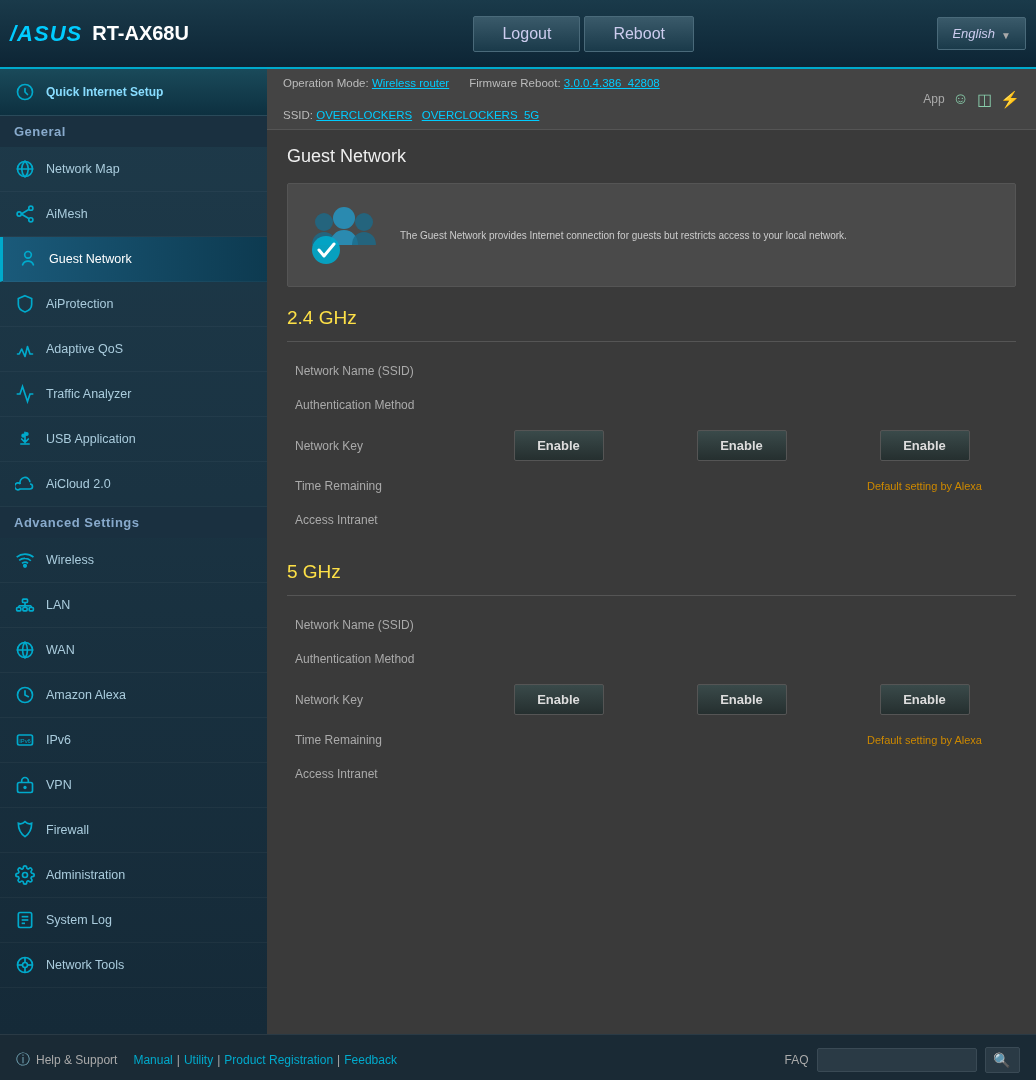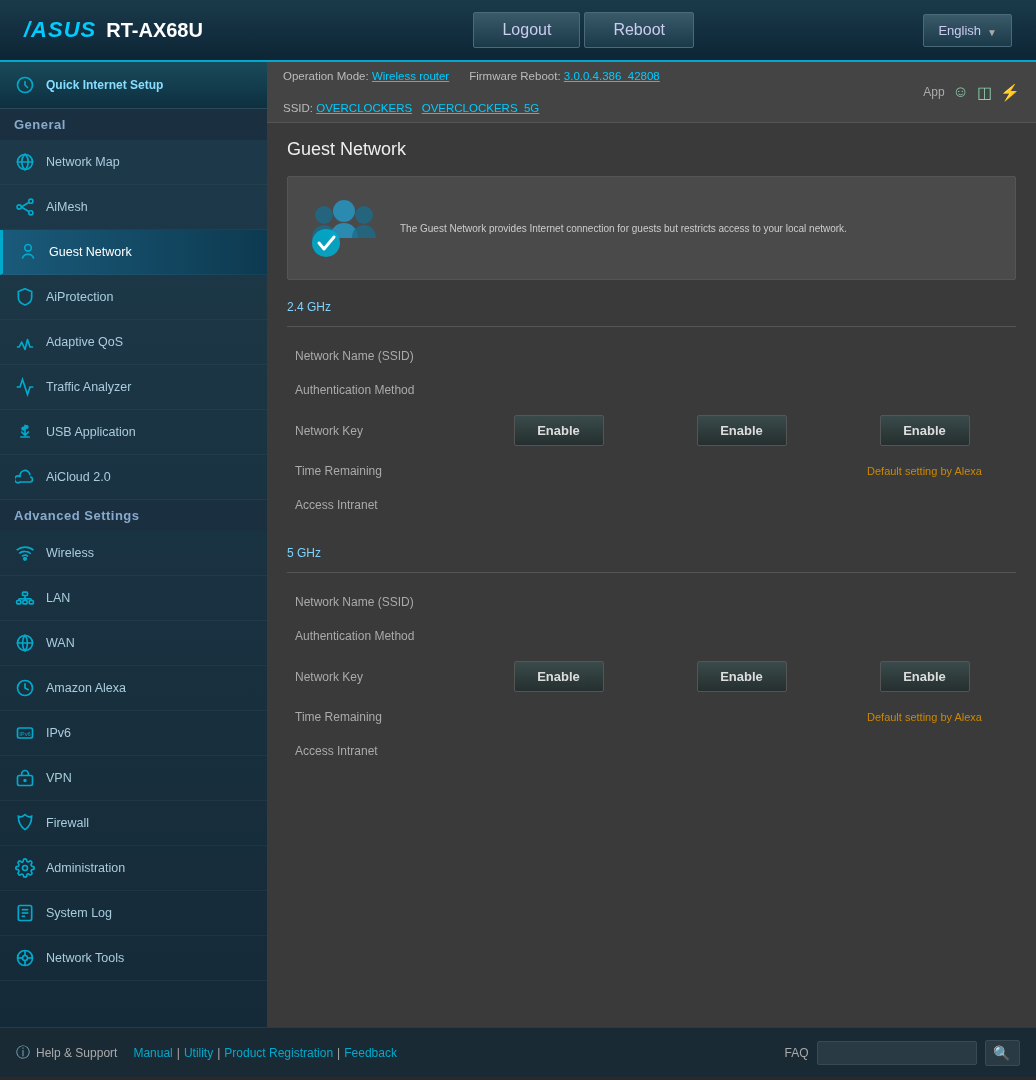--- a/index.html
+++ b/index.html
@@ -8,24 +8,24 @@
       font-family: Arial, sans-serif;
       font-size: 13px;
       color: #ccc;
       width: 1036px;
       min-height: 1080px;
     }
 
     
     .top-bar {
       background: linear-gradient(180deg, #1a3a4a 0%, #0d2535 100%);
-      height: 62px;
-      display: flex;
-      align-items: center;
-      padding: 0 24px;
+      height: 69px;
+      display: flex;
+      align-items: center;
+      padding: 0 10px;
       border-bottom: 2px solid #00aacc;
     }
     .logo-area {
       display: flex;
       align-items: center;
       gap: 6px;
       min-width: 220px;
     }
     .asus-logo {
       color: #00ccff;
@@ -60,20 +60,21 @@
       align-items: flex-end;
       gap: 6px;
       background: linear-gradient(180deg, #3a5a6a 0%, #1a3a4a 100%);
       border: 1px solid #4a6a7a;
       color: #cce;
       padding: 8px 14px;
       cursor: pointer;
       font-size: 13px;
       margin-left: auto;
       border-radius: 2px;
+      font-style: italic;
     }
     .lang-arrow { font-size: 10px; color: #aaa; }
 
     
     .main-layout {
       display: flex;
       height: calc(1080px - 65px - 50px);
     }
 
     
@@ -182,22 +183,22 @@
     }
     .info-panel-text {
       color: #ccc;
       font-size: 10px;
       line-height: 1.5;
     }
 
     
     .freq-section { margin-bottom: 24px; }
     .freq-title {
-      color: #7dd3fc;
-      font-size: 12px;
+      color: #fde047;
+      font-size: 19px;
       margin-bottom: 8px;
       padding-bottom: 4px;
     }
     .freq-divider {
       border: none;
       border-top: 1px solid #555;
       margin-bottom: 12px;
     }
 
     

